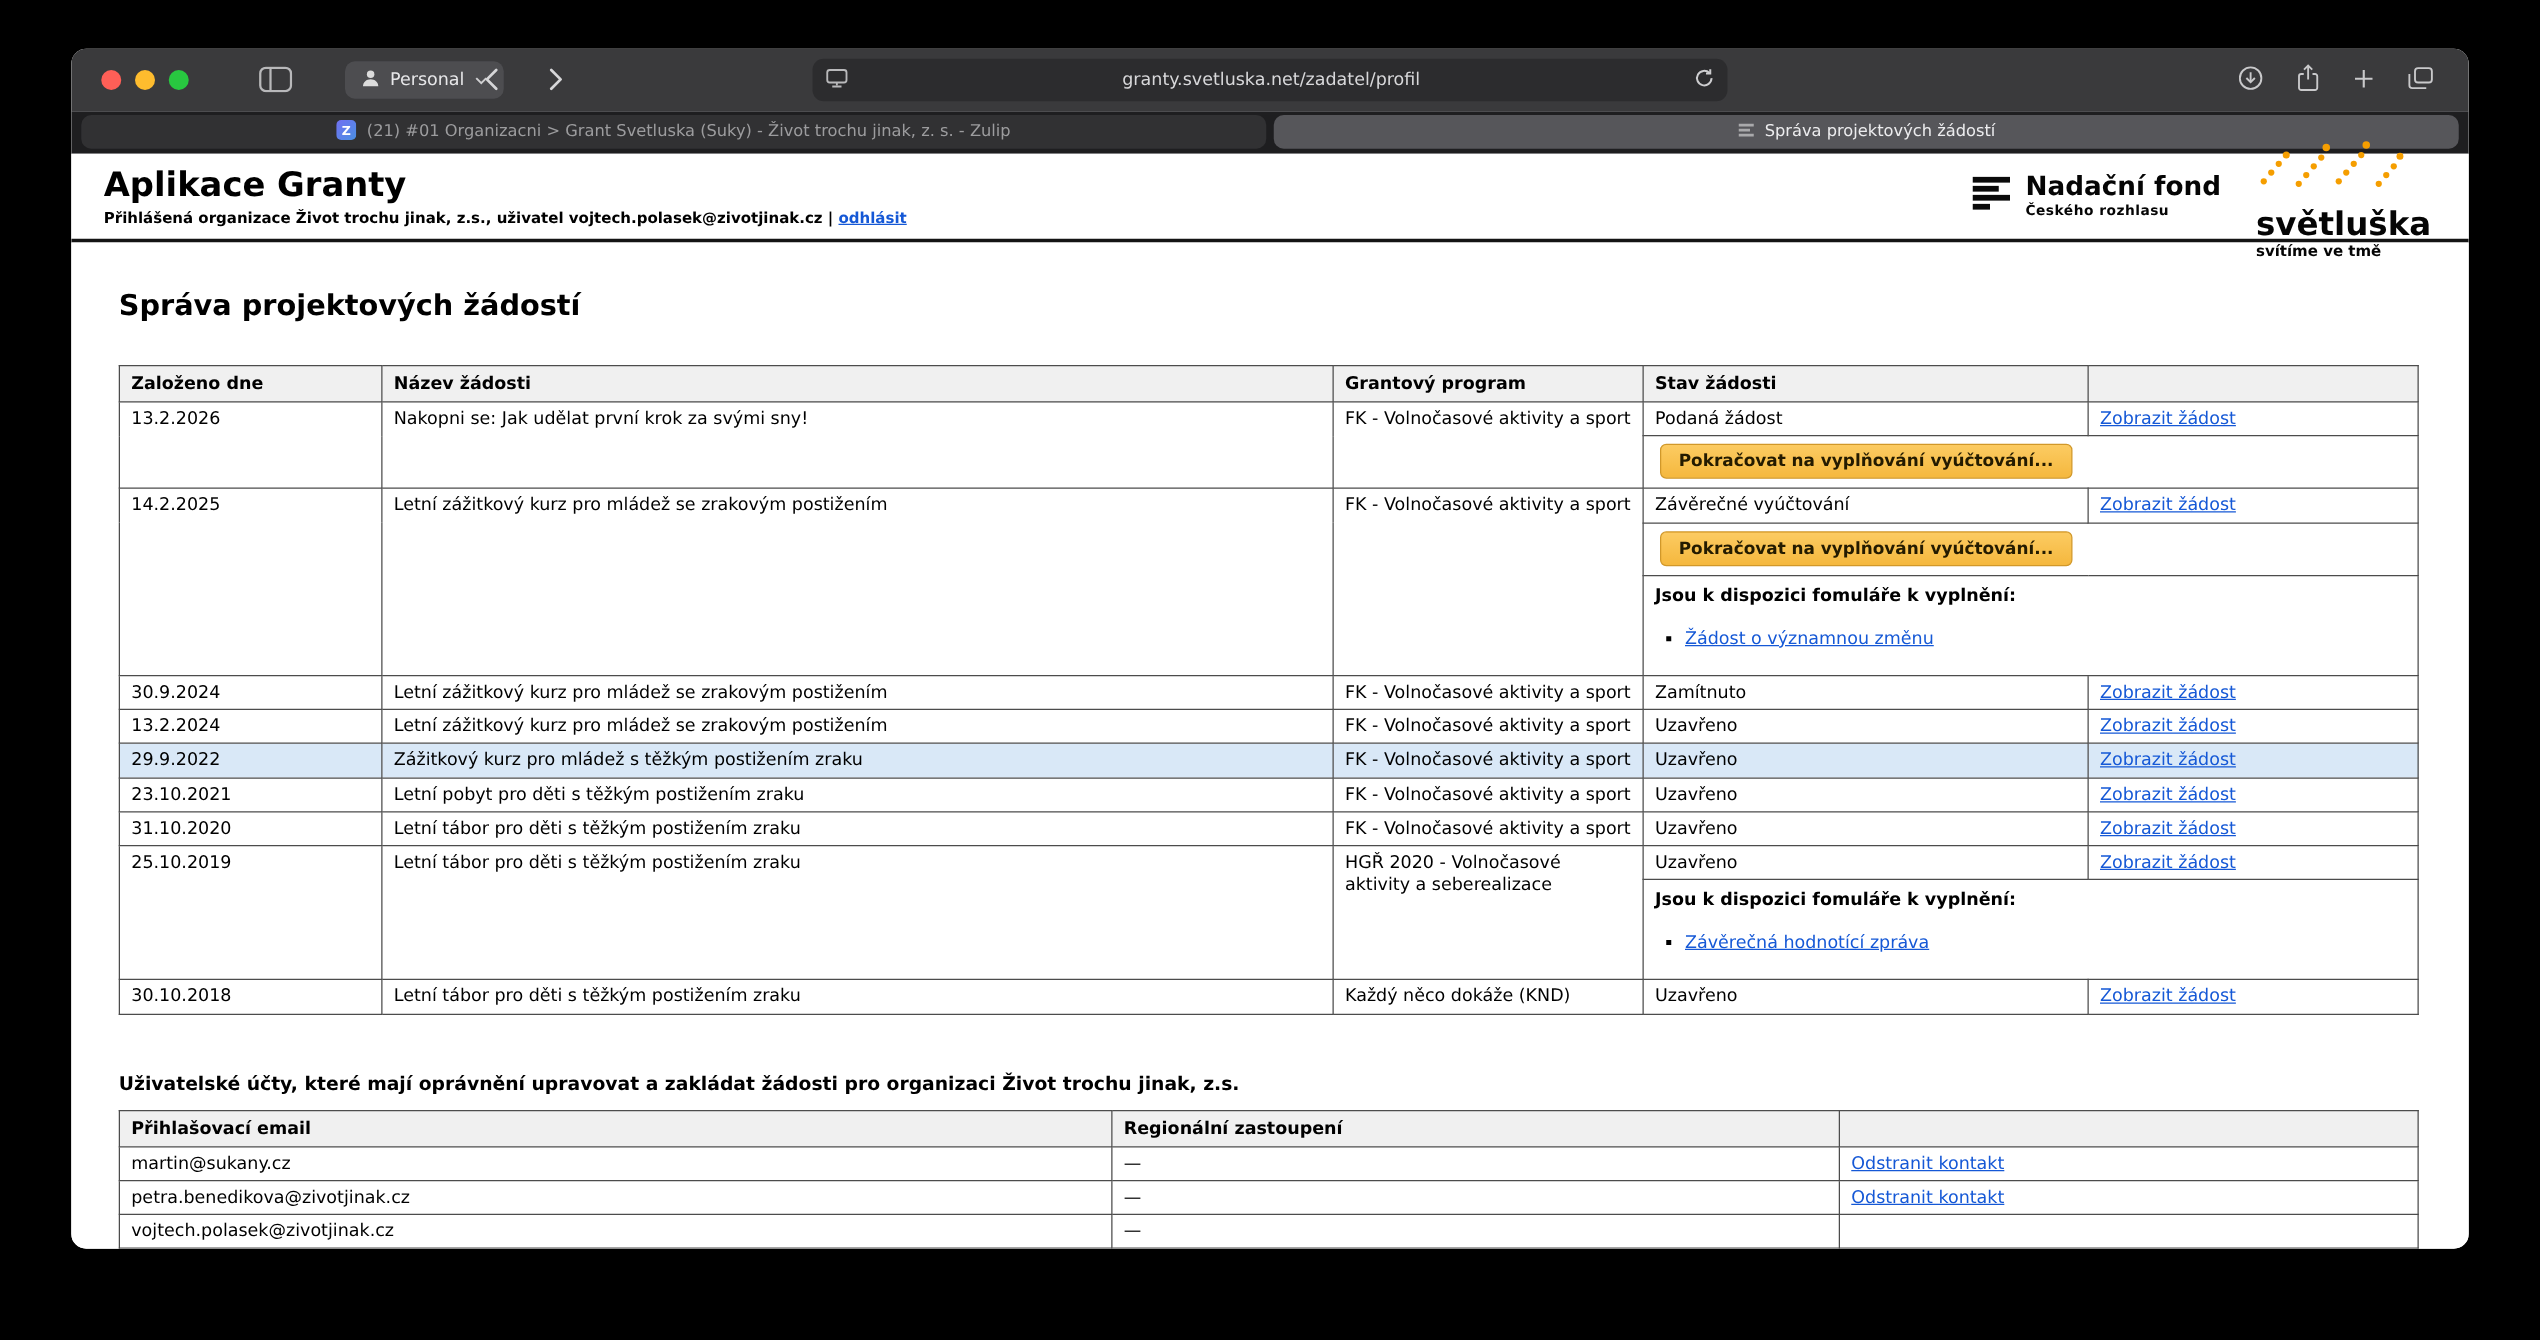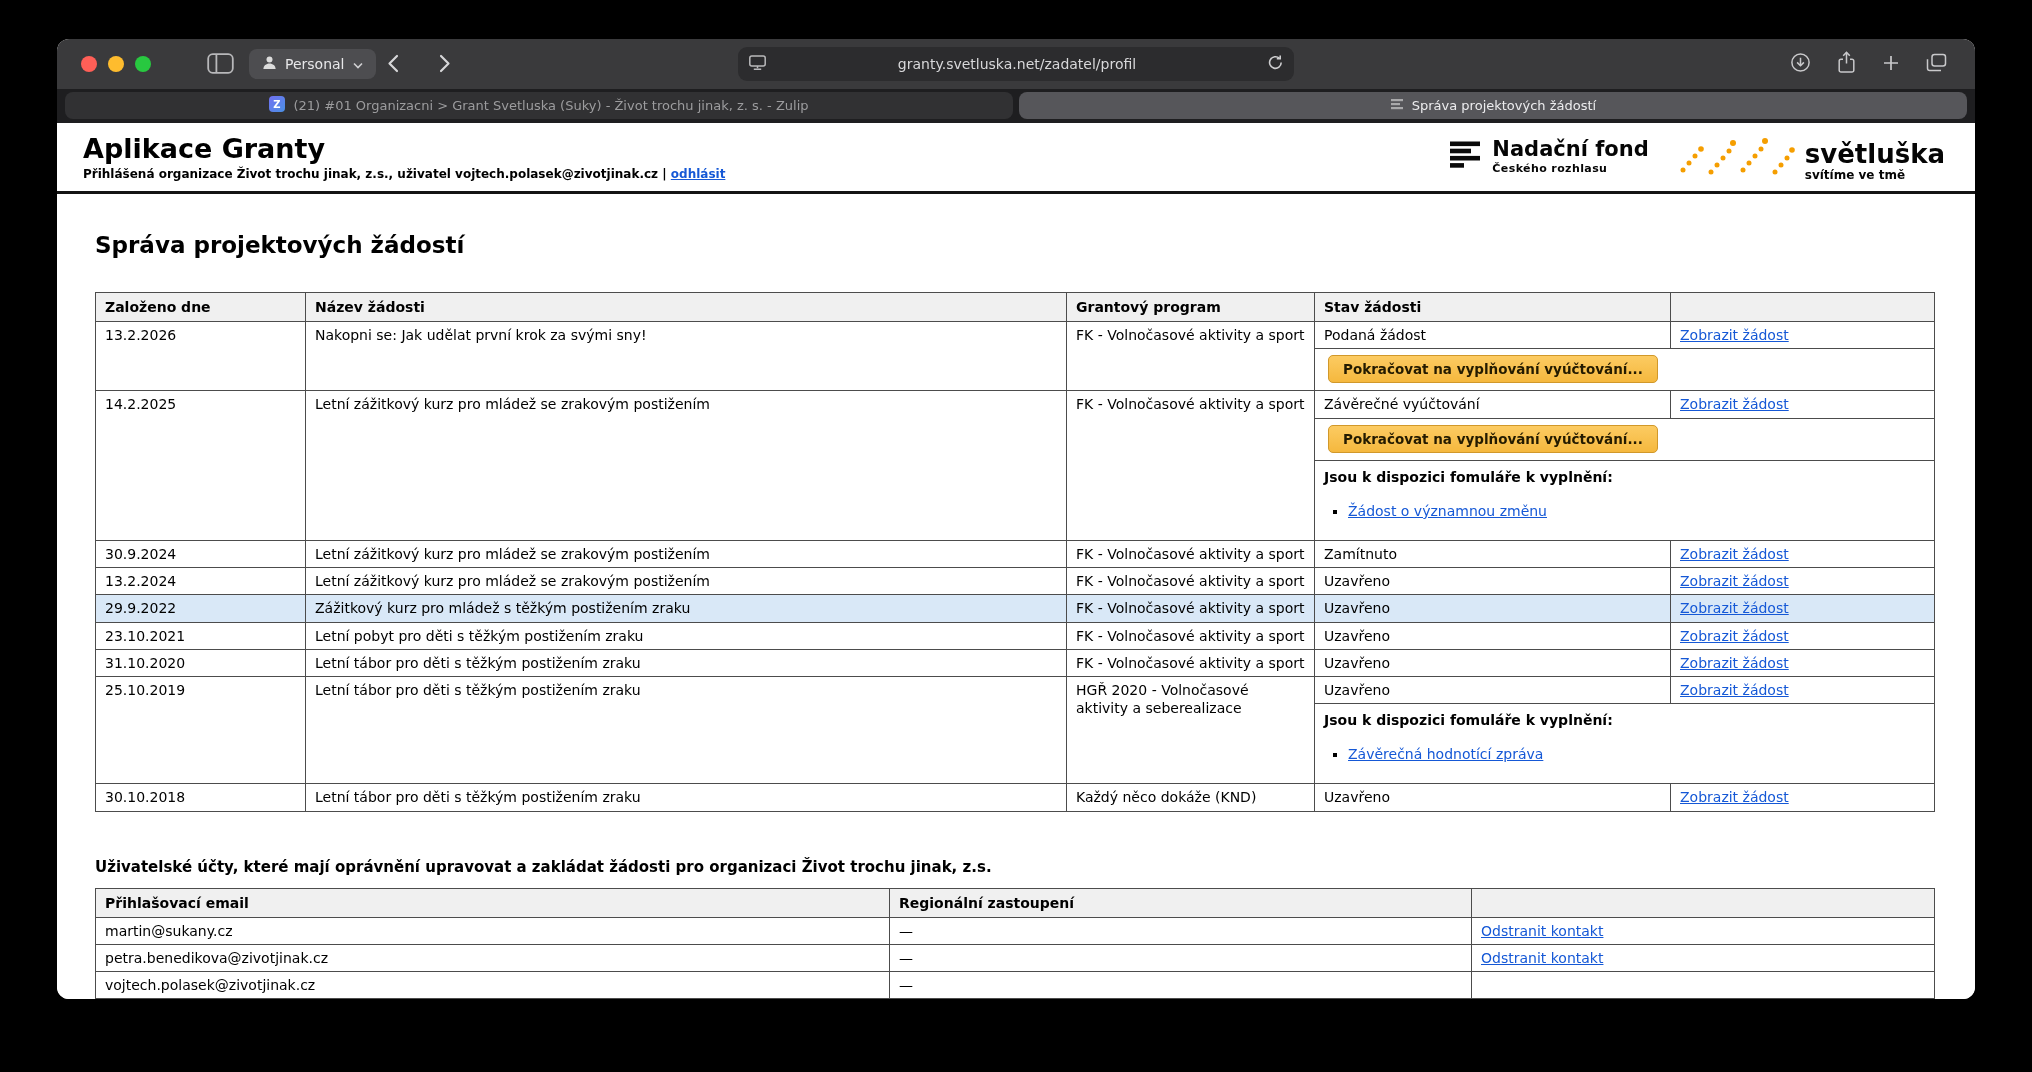--- a/index.html
+++ b/index.html
@@ -16,30 +16,30 @@
   }
   
   .titlebar { height:50px; background:#3a3a3c; position:relative; }
   .lights { position:absolute; left:24px; top:17px; display:flex; gap:11px; }
   .light { width:16px; height:16px; border-radius:50%; }
   .light.red    { background:#ff5f57; }
   .light.yellow { background:#febc2e; }
   .light.green  { background:#28c840; }
   .sidebar-btn { position:absolute; left:150px; top:14px; cursor:pointer; }
   .profile-pill {
-    position:absolute; left:192px; top:10px; height:30px; padding:0 13px;
+    position:absolute; left:219px; top:10px; height:30px; padding:0 13px;
     background:#4d4d50; border-radius:8px; display:flex; align-items:center; gap:8px;
     color:#e7e7e9; font-size:14px; cursor:pointer;
   }
   .nav-btn { position:absolute; top:15px; cursor:pointer; }
   .nav-back { left:330px; }
   .nav-fwd  { left:382px; }
   .url-field {
     position:absolute; left:50%; top:8px; transform:translateX(-50%);
-    width:556px; height:34px; background:#2c2c2e; border-radius:9px;
+    width:732px; height:34px; background:#2c2c2e; border-radius:9px;
     display:flex; align-items:center; padding:0 10px; cursor:text;
   }
   .url-text { flex:1; text-align:center; color:#d8d8da; font-size:14px; white-space:nowrap; overflow:hidden; }
   .right-icons { position:absolute; right:28px; top:12px; display:flex; gap:26px; align-items:center; }
   .right-icons > span { cursor:pointer; display:inline-flex; }
   
   .tabbar { height:34px; background:#1e1e20; display:flex; gap:6px; padding:3px 8px 4px; }
   .tab {
     flex:1; border-radius:8px; display:flex; align-items:center; justify-content:center;
     gap:8px; font-size:13px; white-space:nowrap; overflow:hidden; cursor:pointer;
@@ -52,21 +52,21 @@
     display:flex; justify-content:space-between; align-items:center;
     padding:8px 26px 8px 26px; height:71px;
   }
   .app-title { font-size:27px; font-weight:bold; color:#000; margin:0; line-height:1.15; }
   .user-line { font-size:12px; font-weight:bold; color:#000; margin-top:2px; }
   .user-line a { color:#1558d6; }
   .logos { display:flex; align-items:center; gap:28px; padding-right:4px; }
   .nf-logo { display:flex; align-items:center; gap:10px; }
   .nf-line1 { font-size:21px; font-weight:800; color:#050505; line-height:1; }
   .nf-line2 { font-size:11px; font-weight:bold; color:#050505; letter-spacing:.4px; margin-top:2px; }
-  .sv-logo { display:flex; align-items:flex-end; gap:10px; }
+  .sv-logo { display:flex; align-items:flex-start; gap:10px;flex-direction:column; }
   .sv-line1 { font-size:26px; font-weight:bold; color:#050505; line-height:1; }
   .sv-line2 { font-size:12px; font-weight:bold; color:#050505; margin-top:1px; }
   
   .content { padding:26px 38px 0 38px; background:#fff; }
   .page-title { font-size:23px; font-weight:bold; margin:12px 0 34px; color:#000; }
   .section-label { font-size:15px; font-weight:bold; margin:0 0 10px; color:#000; }
   table.grid { border-collapse:collapse; table-layout:fixed; width:1839px; font-size:14px; color:#000; }
   .grid th, .grid td { border:1px solid #4c4c4c; padding:4px 9px; vertical-align:top; text-align:left; line-height:1.3; }
   .grid th { background:#f0f0f0; font-weight:bold; padding:5px 9px; }
   .grid a { color:#1558d6; text-decoration:underline; cursor:pointer; }

